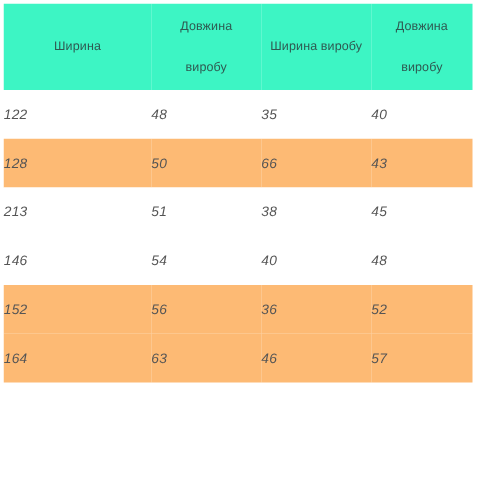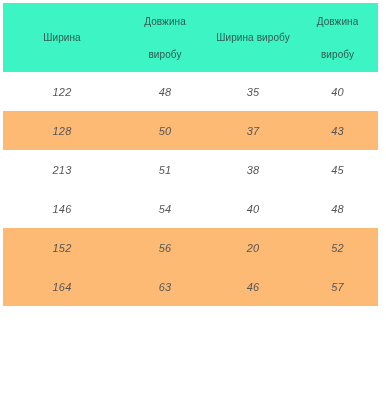--- a/index.html
+++ b/index.html
@@ -52,21 +52,20 @@
     word-spacing: normal;
     line-height: 14px;
   }
 
   tbody td {
     height: 39px;
     padding: 0;
     font-size: 11px;
     font-style: italic;
     color: #555555;
-    text-align: center;
     vertical-align: middle;
     border: 0;
     letter-spacing: 0.2px;
   }
   tbody tr.odd { background: #ffffff; }
   tbody tr.even { background: #fdba74; }
 </style>
 </head>
 <body>
 
@@ -89,39 +88,39 @@
     <tbody>
         <tr class="odd">
           <td>122</td>
           <td>48</td>
           <td>35</td>
           <td>40</td>
         </tr>
         <tr class="even">
           <td>128</td>
           <td>50</td>
-          <td>37</td>
+          <td>66</td>
           <td>43</td>
         </tr>
         <tr class="odd">
           <td>213</td>
           <td>51</td>
           <td>38</td>
           <td>45</td>
         </tr>
         <tr class="odd">
           <td>146</td>
           <td>54</td>
           <td>40</td>
           <td>48</td>
         </tr>
         <tr class="even">
           <td>152</td>
           <td>56</td>
-          <td>20</td>
+          <td>36</td>
           <td>52</td>
         </tr>
         <tr class="even">
           <td>164</td>
           <td>63</td>
           <td>46</td>
           <td>57</td>
         </tr>
       </tbody>
   </table>

